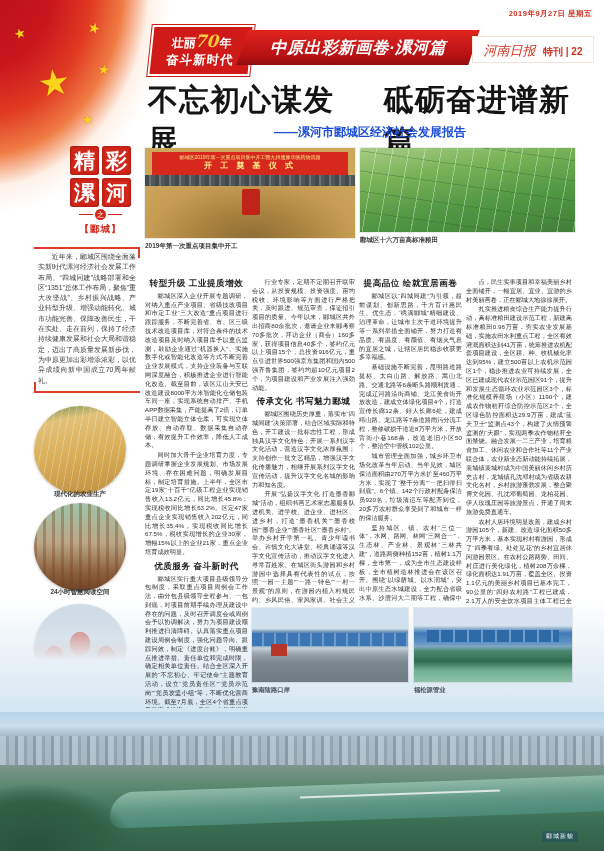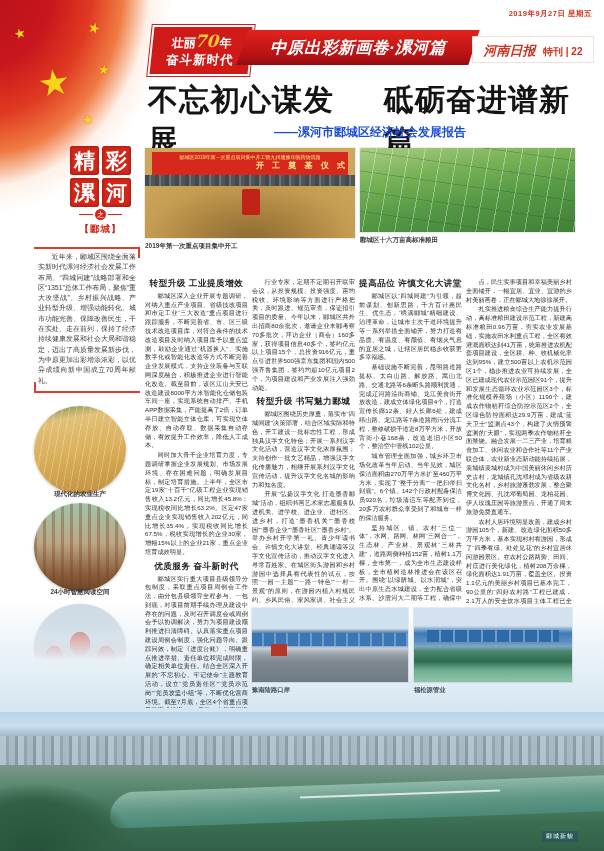--- a/index.html
+++ b/index.html
@@ -24,21 +24,21 @@
          box-shadow:0 0 0 1px #cf1a17;transform:skewX(-6deg);color:#fff;text-align:center;}
   .badge .l1{font-size:12px;font-weight:bold;margin-top:4px;}
   .badge .l1 .seventy{font-size:17px;font-style:italic;color:#f7c83d;font-family:"DejaVu Serif",serif;}
   .badge .l2{font-size:12.5px;font-weight:bold;letter-spacing:1px;}
   .ribbon{left:242px;top:30px;width:232px;height:35px;transform:skewX(-18deg);
           background:linear-gradient(180deg,#e2241d 0%,#b51114 75%,#8f0c10 100%);}
   .ribbon .txt{transform:skewX(18deg);color:#fff;font-weight:bold;font-style:italic;
                font-size:16.5px;line-height:35px;text-align:center;letter-spacing:.5px;}
   .masthead{left:472px;top:36px;width:120px;height:25px;background:#fff;border:1px solid #f0e4da;
             text-align:center;line-height:25px;color:#d0311d;white-space:nowrap;}
-  .masthead .paper{font-family:"DejaVu Serif","Liberation Serif",serif;font-style:italic;font-weight:bold;font-size:13px;}
+  .masthead .paper{font-family:"DejaVu Serif","Liberation Serif",serif;font-style:italic;font-weight:normal;font-size:13px;}
   .masthead .ed{font-size:10px;font-weight:bold;margin-left:3px;}
 
   .headline{left:148px;top:80px;width:444px;display:flex;justify-content:center;gap:28px;
             font-size:30px;font-weight:900;color:#141414;letter-spacing:1px;
             font-family:"Liberation Sans","DejaVu Sans",sans-serif;}
   .subtitle{left:148px;top:124px;width:444px;text-align:center;font-size:12px;font-weight:bold;color:#1d4ed8;}
 
   
   .seal{width:29px;height:29px;background:#d12619;color:#fff;border-radius:3px;
         font-family:"DejaVu Serif","Liberation Serif",serif;font-weight:bold;font-size:21px;
@@ -70,21 +70,21 @@
   .rail-cap{left:8px;width:144px;text-align:center;font-size:6.5px;font-weight:bold;color:#3c3c3c;}
   .cap1{top:490px;} .cap2{top:588px;} .cap3{top:694px;}
 
   
   .photo{box-shadow:0 0 0 1px rgba(0,0,0,.08);}
   .photo-ground{left:145px;top:148px;width:210px;height:90px;background:
       radial-gradient(70% 95% at 50% 105%, #8a6a33 0%, #a8813f 35%, #c59c52 70%, #cda75c 100%);}
   .gb-banner{position:absolute;left:7px;top:4px;right:7px;height:23px;background:#d6281c;
              color:#ffe88a;text-align:center;overflow:hidden;}
   .gb-banner .b1{font-size:5px;line-height:7px;margin-top:2px;}
-  .gb-banner .b2{font-size:8px;font-weight:bold;letter-spacing:3px;line-height:10px;text-align:right;}
+  .gb-banner .b2{font-size:8px;font-weight:bold;letter-spacing:3px;line-height:10px;}
   .gb-crowd{position:absolute;left:0;top:27px;width:100%;height:11px;opacity:.85;
             background:repeating-linear-gradient(90deg,#2c3a4a 0 4px,#5a6a7a 4px 6px,#3a4a5a 6px 10px);}
   .gb-flagpt{position:absolute;left:46%;top:46%;width:18px;height:26px;background:#c02318;border-radius:2px;}
   .photo-farm{left:360px;top:148px;width:215px;height:84px;background:
       repeating-linear-gradient(100deg,rgba(255,255,255,.35) 0 1px,rgba(0,0,0,0) 1px 16px),
       repeating-linear-gradient(8deg,rgba(30,80,30,.25) 0 1px,rgba(0,0,0,0) 1px 20px),
       linear-gradient(170deg,#a9cd84 0%,#78b256 30%,#539844 62%,#417f38 100%);}
   .photo-cap{font-size:6.5px;font-weight:bold;color:#3c3c3c;}
   .cap-ground{left:145px;top:242px;width:210px;}
   .cap-farm{left:360px;top:236px;width:215px;}
@@ -194,26 +194,26 @@
 <div class="abs col col1">
   <h3 class="first">转型升级 工业提质增效</h3>
   <p>郾城区深入企业开展专题调研，对纳入重点产业项目、省级技改项目和市定工业“三大改造”重点项目进行跟踪服务，不断完善省、市、区三级技术改造项目库，对符合条件的技术改造项目及时纳入项目库予以重点监测，鼓励企业通过“机器换人”、实施数字化或智能化改造等方式不断完善企业发展模式，支持企业装备与互联网深度融合，积极推进企业进行智能化改造。截至目前，该区江山天安已改造建设8000平方米智能化仓储包装车间一座，实现系统自动排产、手机APP数据采集，产能提高了2倍，订单半日建立智能立体仓库，可实现立体存放、自动存取、数据采集自动存储，有效提升工作效率，降低人工成本。</p>
   <p>同时加大骨干企业培育力度，专题调研掌握企业发展规划、市场发展环境、存在困难问题，明确发展目标，制定培育措施。上半年，全区市定19家“十百千”亿级工程企业实现销售收入13.2亿元，同比增长45.8%；实现税收同比增长63.2%。区定47家重点企业实现销售收入202亿元，同比增长35.4%，实现税收同比增长67.5%，税收实现增长的企业30家，增幅15%以上的企业21家，重点企业培育成效明显。</p>
   <h3>优质服务 奋斗新时代</h3>
   <p>郾城区实行重大项目县级领导分包制度，采取重点项目周例会工作法，由分包县级领导全程参与、一包到底，对项目前期手续办理及建设中存在的问题，及时召开调度会或周例会予以协调解决，努力为项目建设顺利推进扫清障碍。认真落实重点项目建设周例会制度，强化问题导向、跟踪问效，制定《进度台账》，明确重点推进举措、责任单位和完成时限，确定相关单位责任。结合全区深入开展的“不忘初心、牢记使命”主题教育活动，设立“党员责任区”“党员示范岗”“党员攻坚小组”等，不断优化营商环境。截至7月底，全区4个省重点项目已完成投资11.39亿元，占年度投资计划的96.7%；14个市重点项目已完成投资21.46亿元，占年计划的72%；28个区定重点项目已完成投资44.7亿元，占年计划的62.4%。</p>
 
 </div>
 <div class="abs col col2">
   <p>行业专家，定期不定期召开联审会议，从投资规模、投资强度、亩均税收、环境影响等方面进行严格把关，及时跟进、规范审查，保证招引项目的质量。今年以来，郾城区共外出招商80余批次，邀请企业来郾考察70多批次，拜访企业（商会）160多家，获得项目信息40多个，签约亿元以上项目15个，总投资916亿元，重点引进世界500强京东集团和国内500强齐鲁集团，签约均超10亿元项目2个，为项目建设和产业发展注入强劲动能。</p>
-  <h3>转型升级 书写魅力郾城</h3>
+  <h3>传承文化 书写魅力郾城</h3>
   <p>郾城区围绕历史厚重，落实市“四城同建”决策部署，结合区域实际和特色，开工建设一批标志性工程，形成独具汉字文化特色；开展一系列汉字文化活动，营造汉字文化浓厚氛围；支持创作一批文艺精品，增强汉字文化传播魅力，相继开展系列汉字文化宣传活动，提升汉字文化名城的影响力和知名度。</p>
   <p>开展“弘扬汉字文化 打造墨香郾城”活动，组织书画艺术家志愿服务队进机关、进学校、进企业、进社区、进乡村，打造“墨香机关”“墨香校园”“墨香企业”“墨香社区”“墨香乡村”。举办乡村开学第一礼、青少年读书会、许慎文化大讲堂、经典诵读等汉字文化宣传活动，推动汉字文化进入寻常百姓家。在城区街头游园和乡村游园中选择具有代表性的试点，按照“一园一主题”“一路一特色”“一村一景观”的原则，在游园内植入村规民约、乡风民俗、家风家训、社会主义核心价值观等元素，立体呈现汉字文化名城形象。</p>
 </div>
 <div class="abs col col3">
-  <h3 class="first">提高品位 许慎文化大讲堂</h3>
+  <h3 class="first">提高品位 绘就宜居画卷</h3>
   <p>郾城区以“四城同建”为引领，超前谋划、创新思路，千方百计惠民生、优生态，“绣满郾城”精细建设、治理革命，让城市主次干道环境提升等一系列举措全面铺开，努力打造有品质、有温度、有颜值、有烟火气息的宜居之城，让辖区居民稳步收获更多幸福感。</p>
   <p>基础设施不断完善，昆明路道路提标、太白山路、解放路、嵩山北路、交通北路等6条断头路顺利贯通，完成辽河路沿街商铺、龙江美食街开放改造，建成立体绿化项目4个，打造宣传长廊12条、好人长廊6处，建成纬山路、龙江路等7条道路雨污分流工程，整修破损干道近8万平方米，开放背街小巷168条，改造老旧小区50个，整治空中管线102公里。</p>
   <p>城市管理全面加强，城乡环卫市场化改革当年启动、当年见效，城区保洁面积由270万平方米扩至460万平方米，实现了“整干分离”“一把扫帚扫到底”。6个镇、142个行政村配备保洁员920名，垃圾清运车等配齐到位，20多万农村群众享受到了和城市一样的保洁服务。</p>
   <p>坚持城区、镇、农村“三位一体”，水网、路网、林网“三网合一”，生态林、产业林、景观林“三林共建”，道路两侧种植152亩，植树1.1万棵，全市第一，成为全市生态建设样板，全市植树造林推进会在该区召开。围绕“以绿荫城、以水润城”，突出中原生态水城建设，全力配合省级水系、沙澧河大二期等工程，确保中心城区水系全线贯通，为全区人民绘就十里滨水大道、十里花海长廊。</p>
 
 </div>
 <div class="abs col col4">
   <p>点，民生实事项目和幸福美丽乡村全面铺开，一幅宜居、宜业、宜游的乡村美丽画卷，正在郾城大地徐徐展开。</p>
   <p>扎实推进粮食综合生产能力提升行动，高标准粮田建设示范工程，新建高标准粮田0.96万亩，夯实农业发展基础，实施农田水利重点工程，全区有效灌溉面积达到41万亩，统筹推进农机配套项目建设，全区耕、种、收机械化率达到95%，建立500亩以上农机示范园区1个，稳步推进农业可持续发展，全区已建成现代农业示范园区91个，提升和发展生态循环农业示范园区3个，标准化规模养殖场（小区）1190个，建成农作物秸秆综合防控示范区2个，全区绿色防控面积达29.9万亩，建成“蓝天卫士”监测点43个，构建了火情预警监测的“天眼”，实现两季农作物秸秆全面禁烧。融合发展一二三产业，培育粮食加工、休闲农业和合作社等11个产业联合体，农业新业态新动能持续拓展，裴城镇裴城村成为中国美丽休闲乡村历史古村，龙城镇孔沈邓村成为省级农耕文化名村，乡村旅游蓬勃发展，整合聚博文化园、孔沈邓葡萄园、龙柏花园、伊人玫瑰庄园等旅游景点，开通了周末旅游免费直通车。</p>
   <p>农村人居环境明显改善，建成乡村游园105个，新建、改造绿化面积50多万平方米，基本实现村村有游园，形成了“四季有绿、处处见花”的乡村宜居休闲游园景区。在农村公路两旁、田间、村庄进行美化绿化，植树208万余棵，绿化面积达1.91万亩，覆盖全区。投资1.1亿元的美丽乡村项目已基本完工，90公里的“四好农村路”工程已建成，2.1万人的安全饮水项目主体工程已全部完工，完成二类公厕改造19座，建设完成农村污水处理厂16个。</p>

